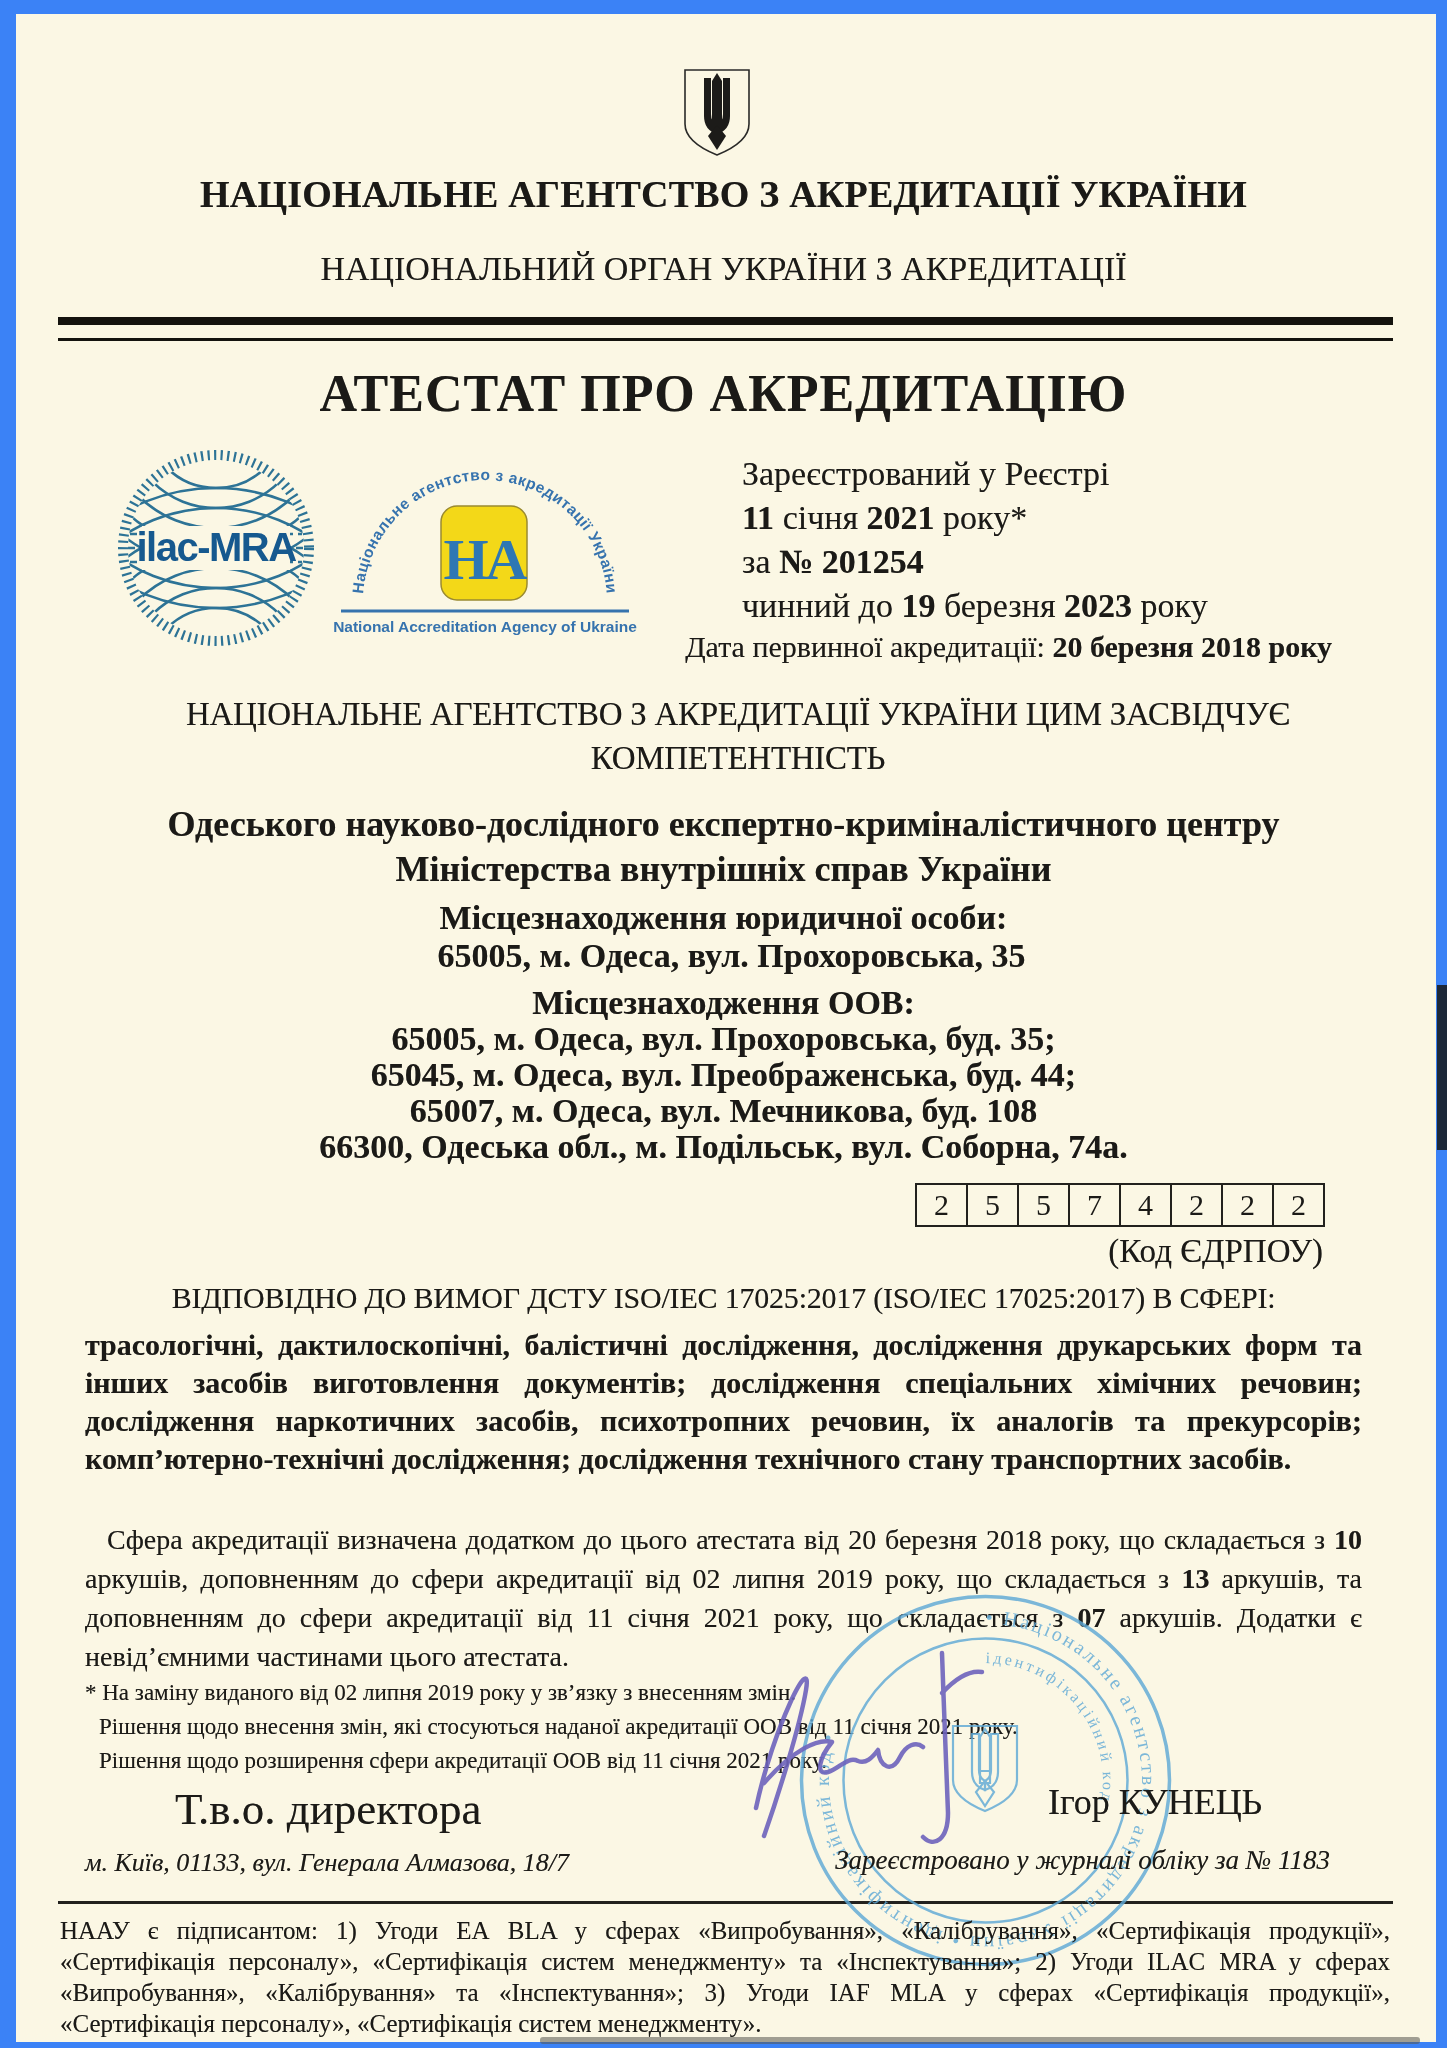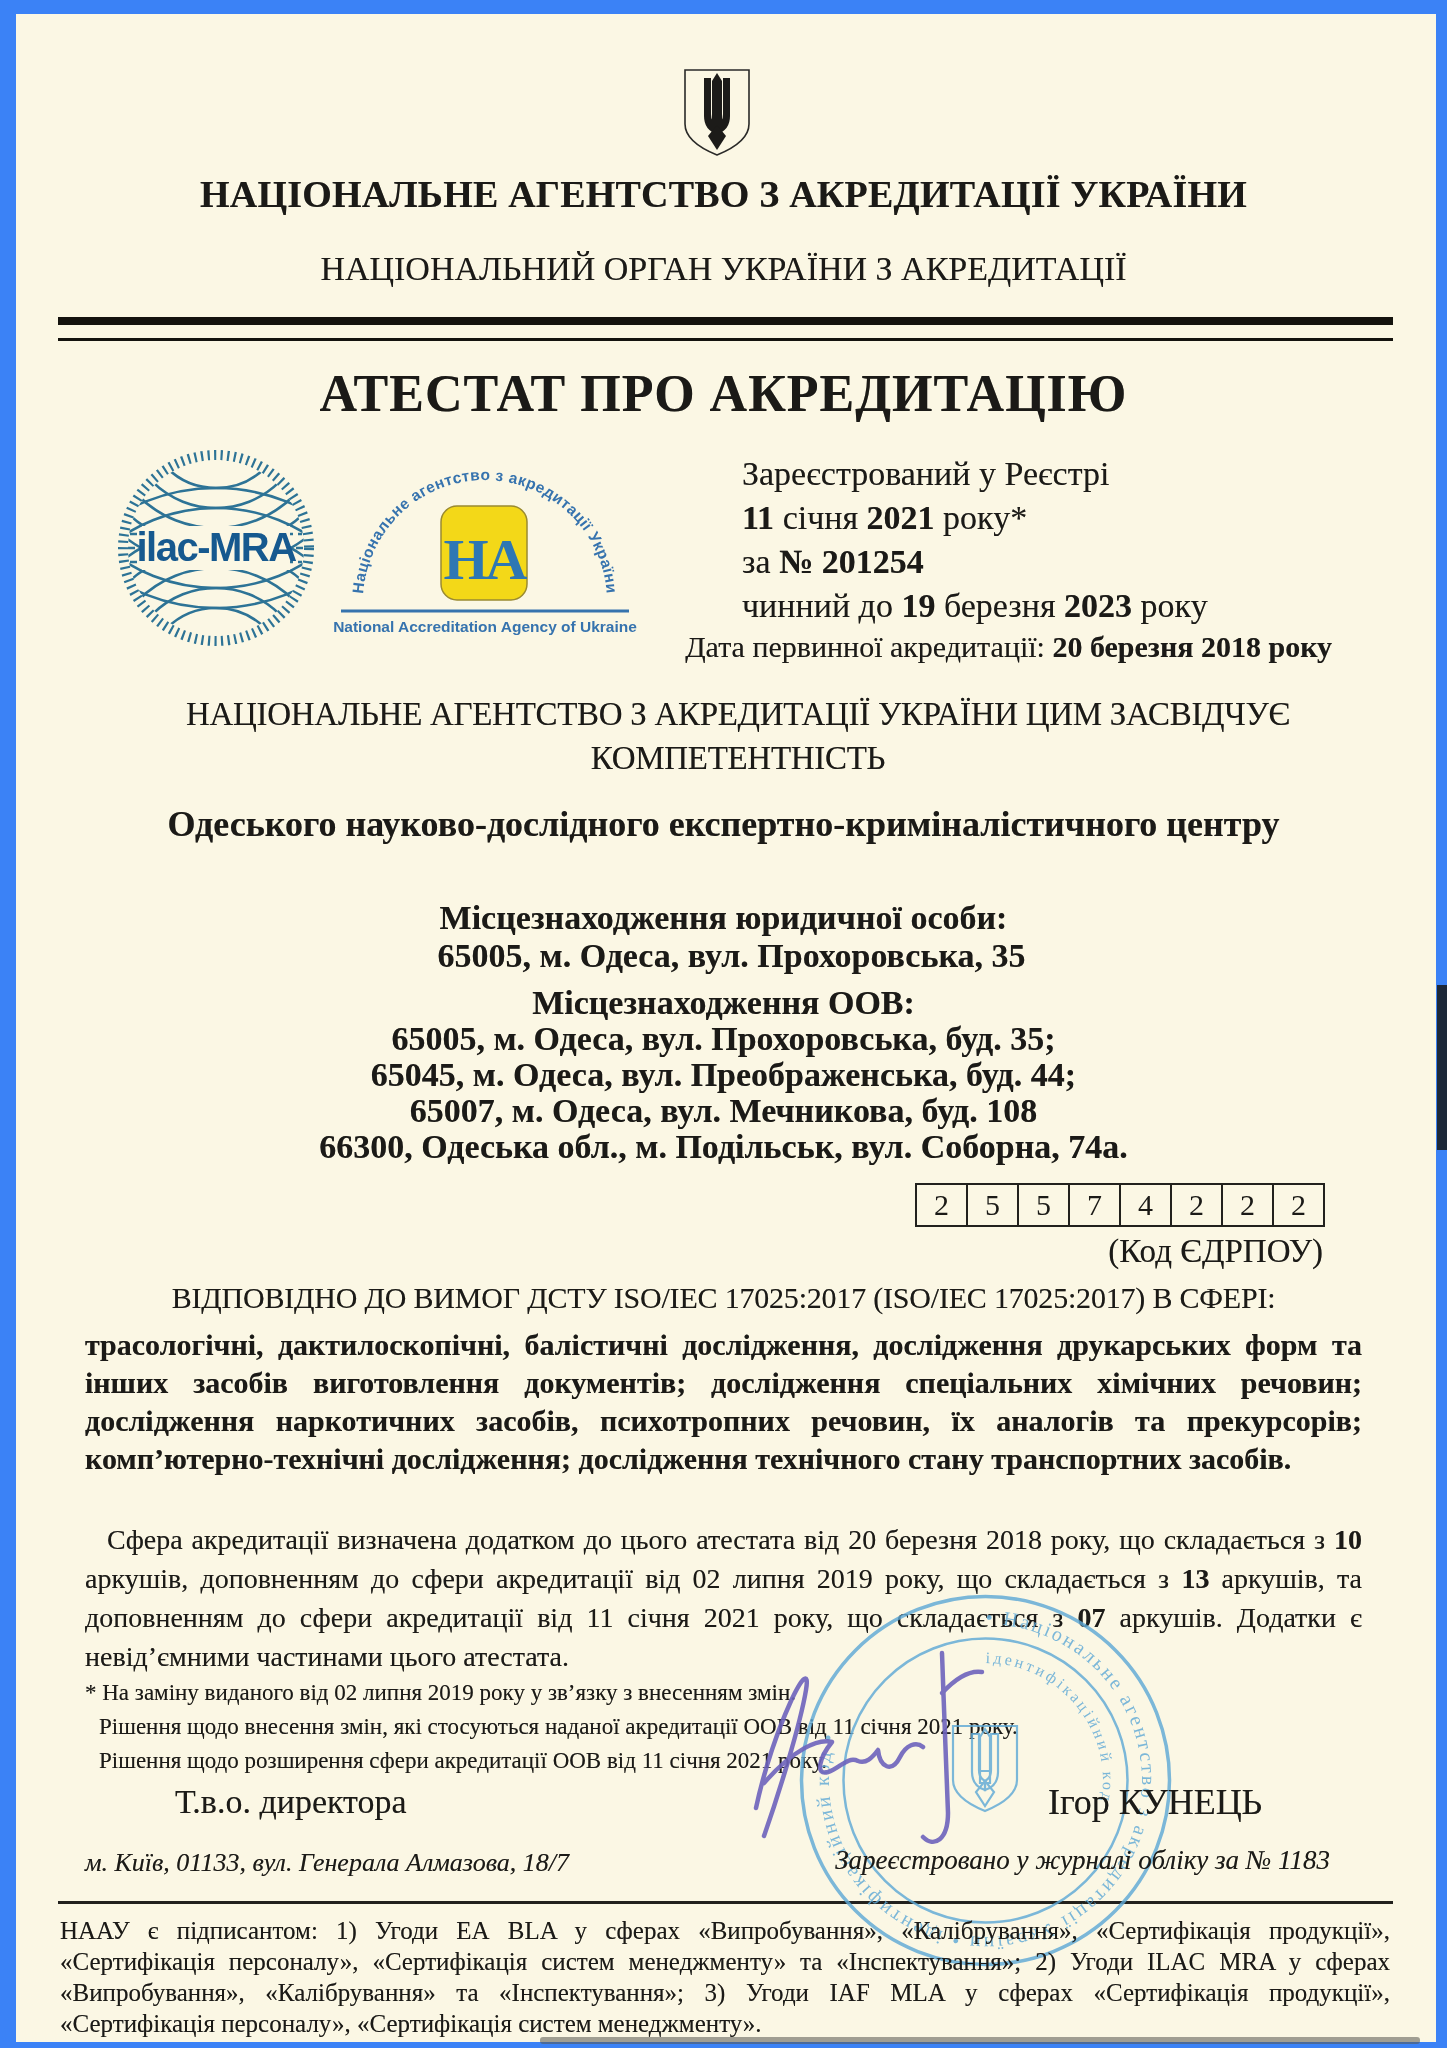--- a/index.html
+++ b/index.html
@@ -42,21 +42,21 @@
 
   .req-line{top:1281px;font-size:30px;letter-spacing:-.2px;}
   .scope{left:85px;top:1326px;width:1277px;font-size:30px;font-weight:bold;
     line-height:38px;text-align:justify;}
   .annex{left:85px;top:1520px;width:1277px;font-size:28px;line-height:39px;
     text-align:justify;text-indent:22px;}
 
   .footnotes{left:85px;top:1676px;font-size:23px;line-height:34px;}
   .footnotes .fn2{padding-left:14px;}
 
-  .sig-title{left:175px;top:1783px;font-size:34px;}
+  .sig-title{left:175px;top:1783px;font-size:45px;}
   .sig-name{left:1048px;top:1781px;font-size:36px;z-index:4;}
   .issuer{left:85px;top:1848px;font-size:26px;font-style:italic;}
   .journal{right:117px;top:1845px;font-size:27px;font-style:italic;z-index:4;}
 
   .rule-footer{left:58px;right:54px;top:1901px;height:3px;background:#22211d;}
   .footer-note{left:60px;top:1915px;width:1330px;font-size:25px;line-height:31px;
     text-align:justify;z-index:4;}
 
   .stamp{left:793px;top:1588px;z-index:2;}
   .autograph{left:718px;top:1598px;z-index:3;}
@@ -141,20 +141,21 @@
     <span>Дата первинної акредитації: </span><span class="b">20 березня 2018 року</span>
   </div>
 
   <div class="abs ctr stmt txt">
     <div>НАЦІОНАЛЬНЕ АГЕНТСТВО З АКРЕДИТАЦІЇ УКРАЇНИ ЦИМ ЗАСВІДЧУЄ</div>
     <div>КОМПЕТЕНТНІСТЬ</div>
   </div>
 
   <div class="abs ctr org txt">
     <div>Одеського науково-дослідного експертно-криміналістичного центру</div>
+    <div>Міністерства внутрішніх справ України</div>
   </div>
 
   <div class="abs ctr loc-label-1 txt">Місцезнаходження юридичної особи:</div>
   <div class="abs ctr loc-addr-1 txt">65005, м. Одеса, вул. Прохоровська, 35</div>
   <div class="abs ctr loc-label-2 txt">Місцезнаходження ООВ:</div>
   <div class="abs ctr loc-list txt">
     <div>65005, м. Одеса, вул. Прохоровська, буд. 35;</div>
     <div>65045, м. Одеса, вул. Преображенська, буд. 44;</div>
     <div>65007, м. Одеса, вул. Мечникова, буд. 108</div>
     <div>66300, Одеська обл., м. Подільськ, вул. Соборна, 74а.</div>

